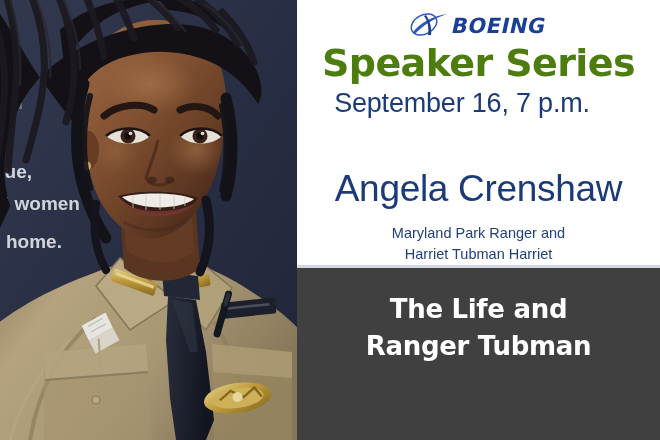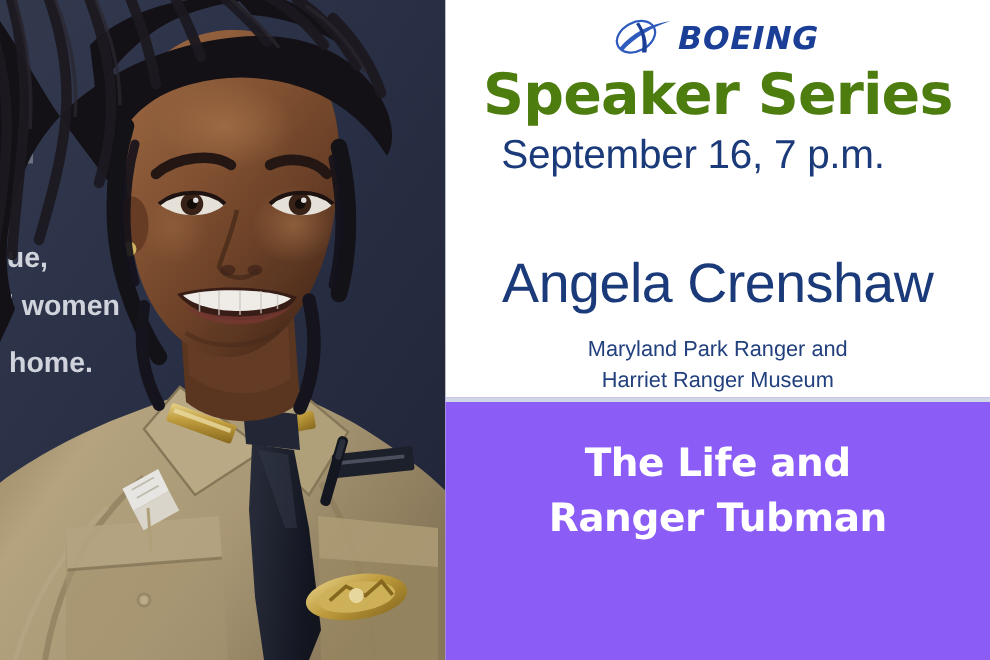--- a/index.html
+++ b/index.html
@@ -81,21 +81,21 @@
     color:#23407e;
     font-family:"Liberation Sans", sans-serif;
     margin-top:12px;
   }
   #speaker-affiliation .aff-line { display:block; }
 
   
   #talk-band {
     position:absolute; left:297px; top:265px;
     width:363px; height:175px;
-    background:#8b5cf6;
+    background:#404040;
   }
   #talk-band .band-hairline {
     position:absolute; left:0; top:0; width:100%; height:3px;
     background:#cfd7e5;
   }
   #talk-title {
     position:absolute; left:0; top:26px; width:363px;
     text-align:center;
     color:#ffffff;
     font-size:26px;
@@ -353,21 +353,21 @@
     </div>
 
     <div id="speaker-series">Speaker Series</div>
 
     <div id="event-date">September 16, 7 p.m.</div>
 
     <div id="speaker-name">Angela Crenshaw</div>
 
     <div id="speaker-affiliation">
       <span class="aff-line">Maryland Park Ranger and</span>
-      <span class="aff-line">Harriet Ranger Museum</span>
+      <span class="aff-line">Harriet Tubman Harriet</span>
     </div>
 
   </div>
 
   <div id="talk-band">
     <div class="band-hairline"></div>
     <div id="talk-title">
       <span class="talk-line">The Life and</span>
       <span class="talk-line">Ranger Tubman</span>
     </div>

